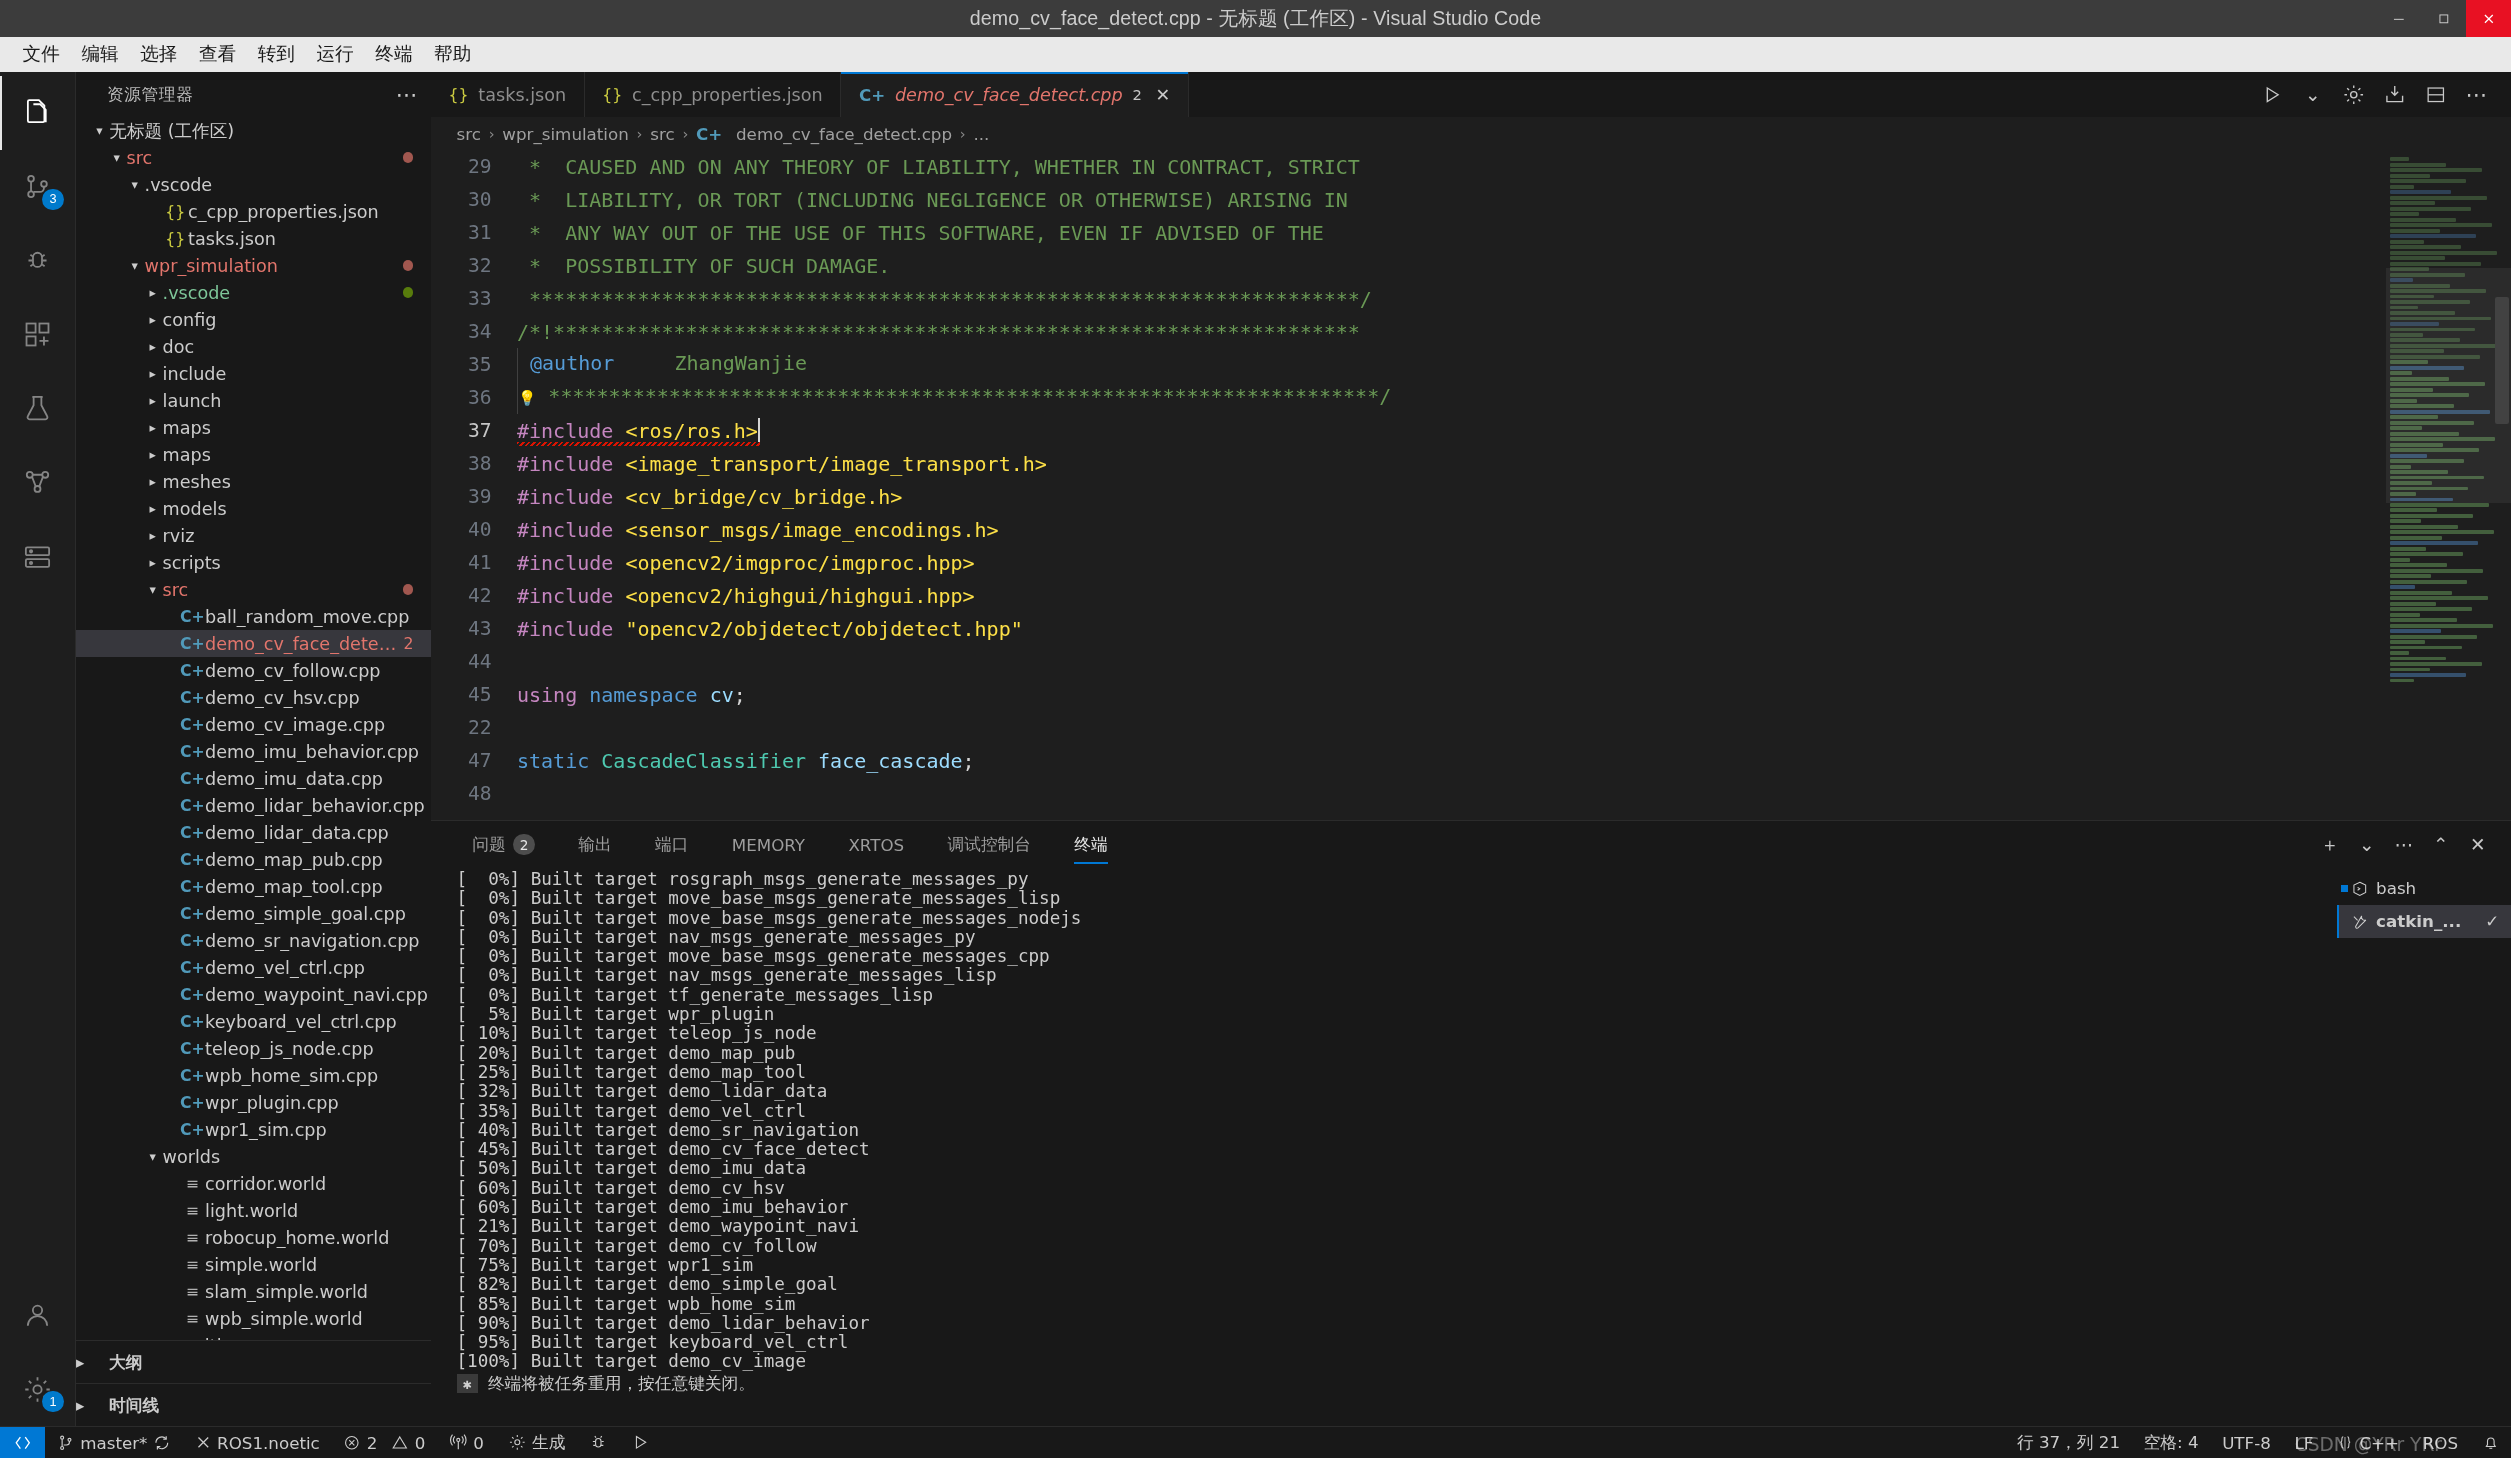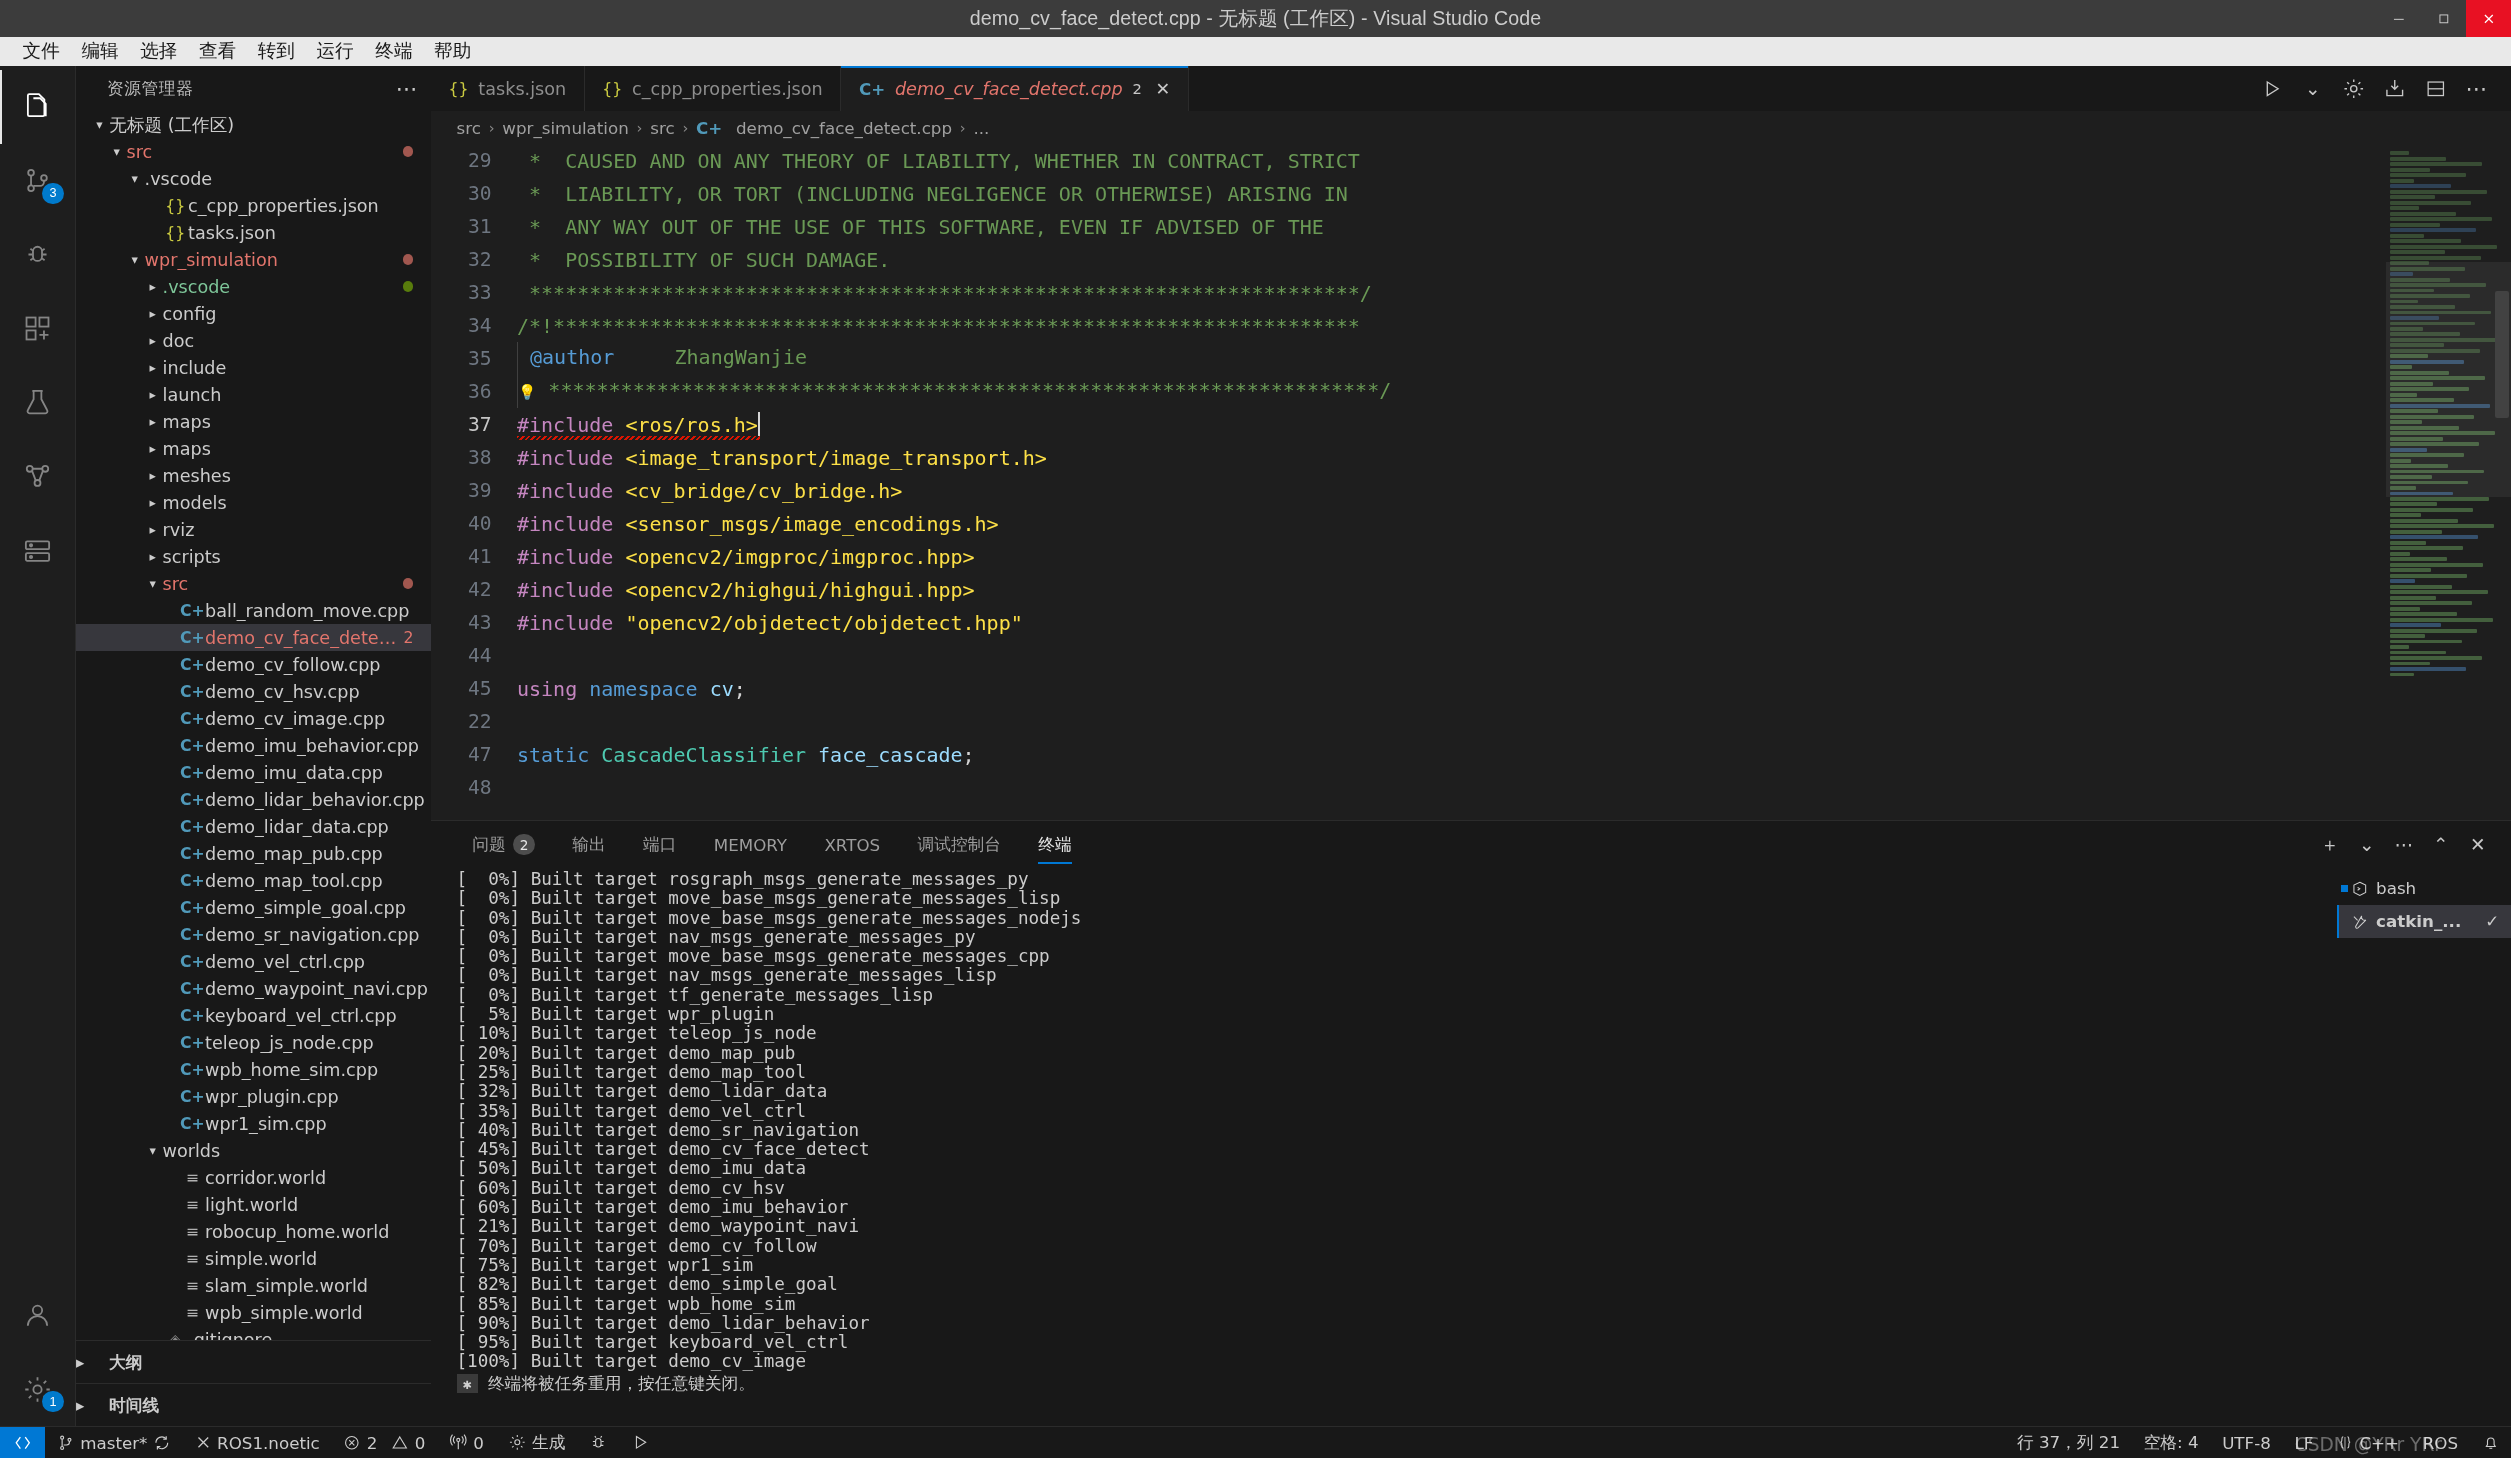--- a/index.html
+++ b/index.html
@@ -22,21 +22,21 @@
     position: absolute; left: 0; right: 0; text-align: center;
     font-size: 19.6px; color: #cccccc; letter-spacing: 0.1px;
   }
   .win-ctrls { position: absolute; right: 0; top: 0; height: 37px; display: flex; }
   .win-btn { width: 45px; height: 37px; display: flex; align-items: center; justify-content: center; }
   .win-btn svg { display:block; }
   .win-btn.close { background: #e81123; }
 
   
   .menubar {
-    height: 29px; background: #e9e9e9; display: flex; align-items: center;
+    height: 35px; background: #e9e9e9; display: flex; align-items: center;
     padding-left: 11.8px; flex: none;
   }
   .menu-item {
     font-size: 18.6px; color: #1a1a1a; padding: 2.9px 10.8px; line-height: 1;
     font-family: "DejaVu Sans", sans-serif;
   }
 
   
   .body { flex: 1; display: flex; min-height: 0; }
 
@@ -141,21 +141,21 @@
   .guide { display:inline-block; width:1px; height:33px; background:#404040; vertical-align: middle; }
 
   .minimap { width: 125px; flex: none; position: relative; background: #1e1e1e; overflow: hidden; padding-top: 5.9px; }
   .mm-line { height: 3.9px; margin: 1.6px 0 1.6px 3.9px; border-radius: 1px; }
   .mm-slider { position: absolute; left: 0; right: 0; background: rgba(255,255,255,0.06); }
   .scrollbar-v { position: absolute; right: 0; top: 0; width: 17.6px; bottom: 0; }
   .scroll-thumb { position:absolute; right:2px; width:13.7px; background:#424242; border-radius:2px; }
 
   
   .panel { height: 606px; background: #181818; border-top: 1px solid #2b2b2b; display: flex; flex-direction: column; flex: none; }
-  .panel-tabs { height: 47px; display: flex; align-items: center; padding-left: 25.5px; gap: 6px; flex: none; }
+  .panel-tabs { height: 47px; display: flex; align-items: center; padding-left: 25.5px; gap: 12px; flex: none; }
   .p-tab {
     display:flex; align-items:center; gap: 7.8px; height: 47px; padding: 0 15.7px;
     font-size: 16.7px; color: #9d9d9d; position: relative; font-family: "DejaVu Sans", sans-serif;
   }
   .p-tab.active { color: #e7e7e7; }
   .p-tab.active::after { content:""; position:absolute; left:15.7px; right:15.7px; bottom:3.9px; height:2px; background:#0078d4; }
   .p-count {
     background:#4d4d4d; color:#e7e7e7; border-radius: 10.8px; min-width:21.6px; height:21.6px;
     font-size:13.7px; display:flex; align-items:center; justify-content:center; padding: 0 5.9px;
   }

